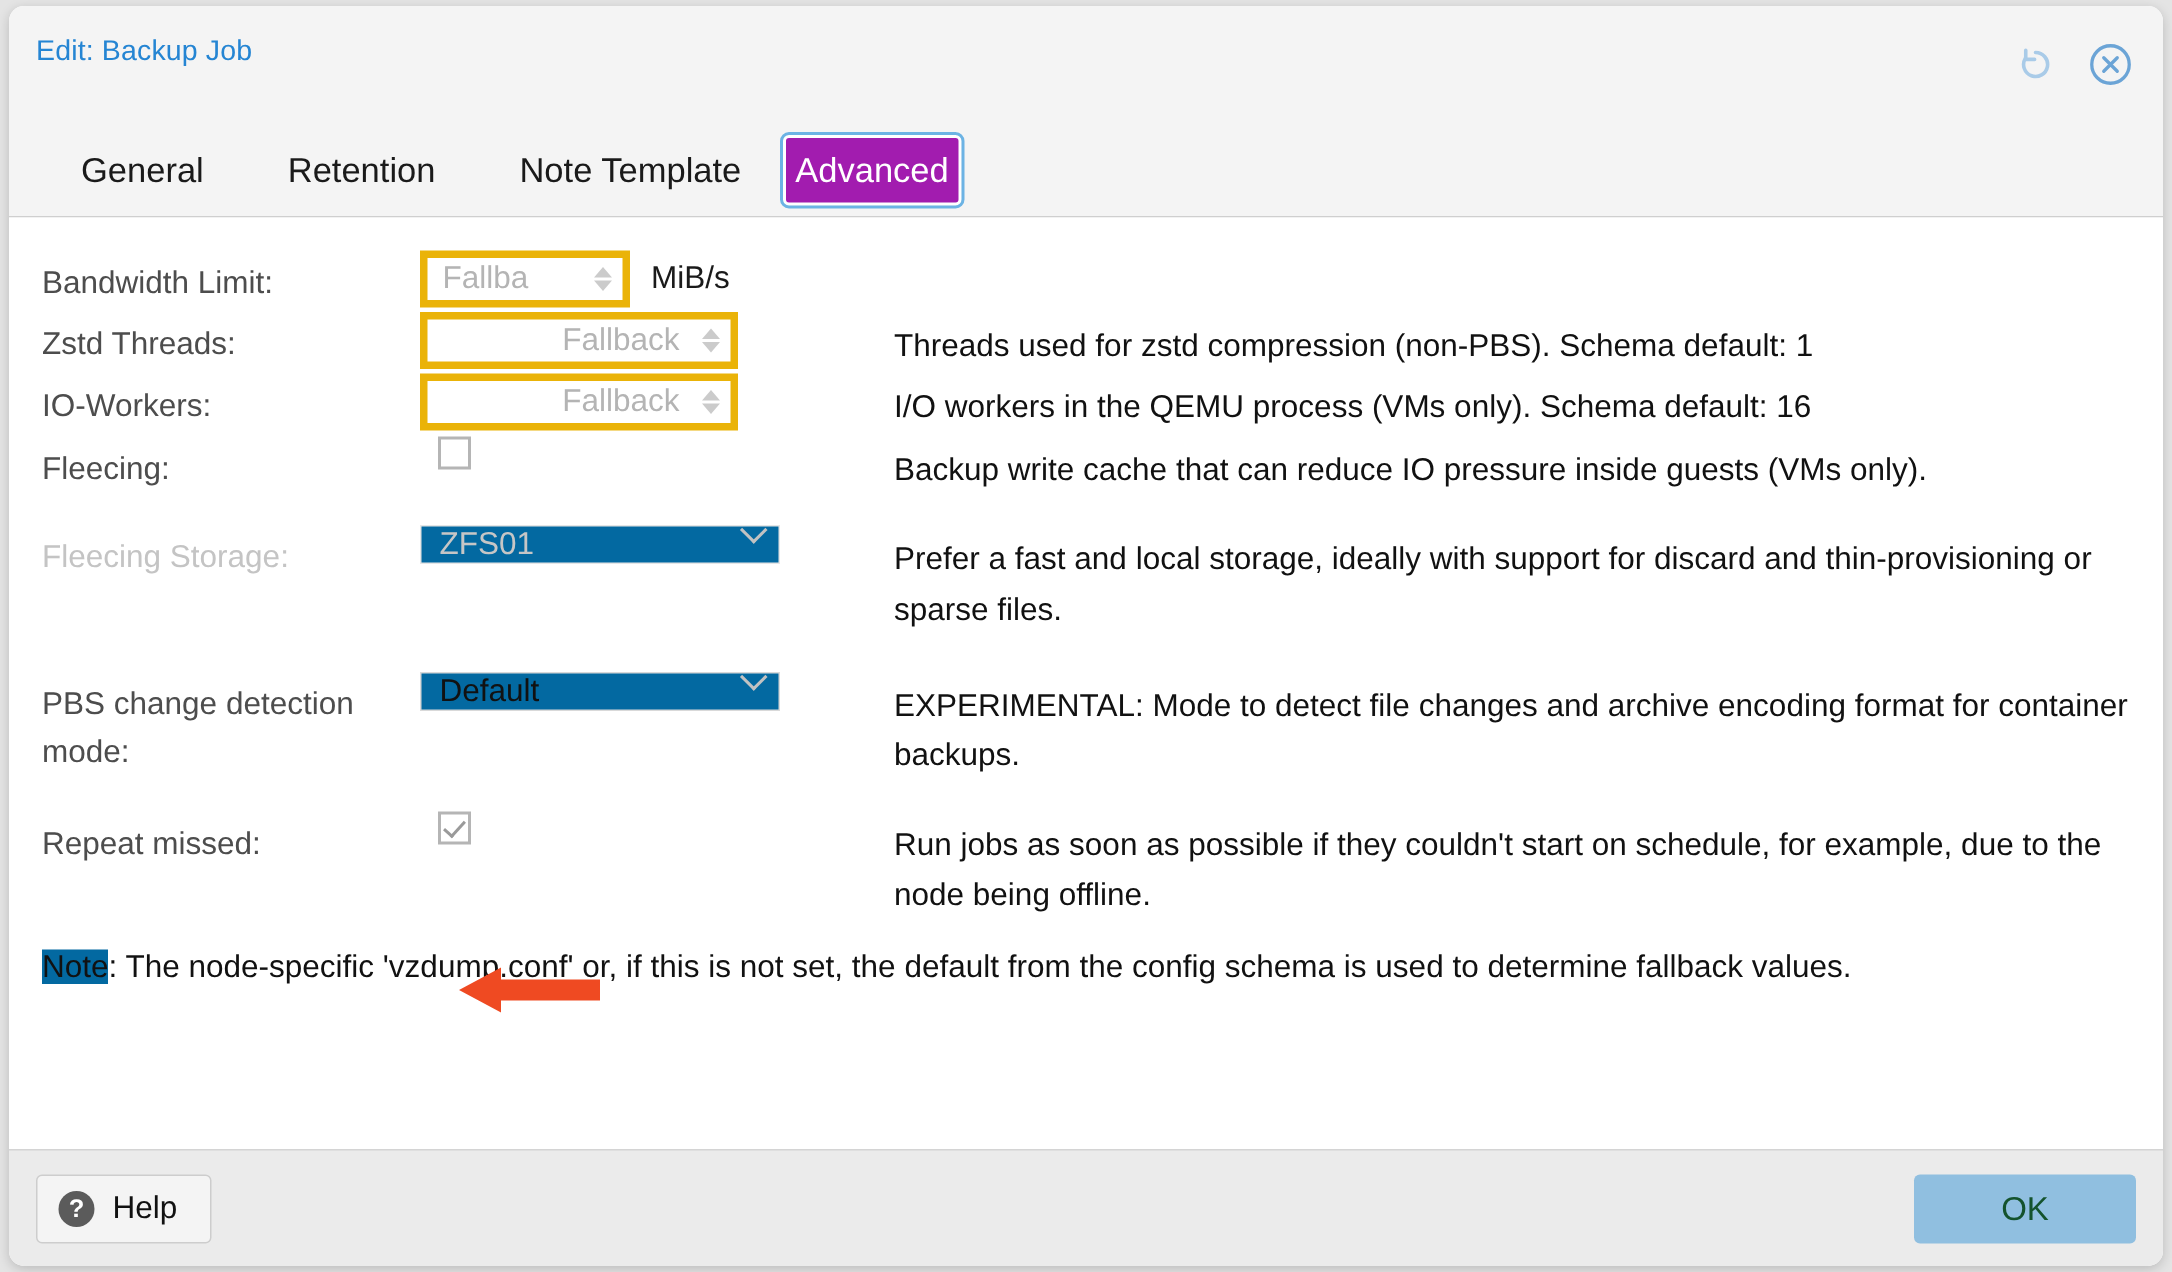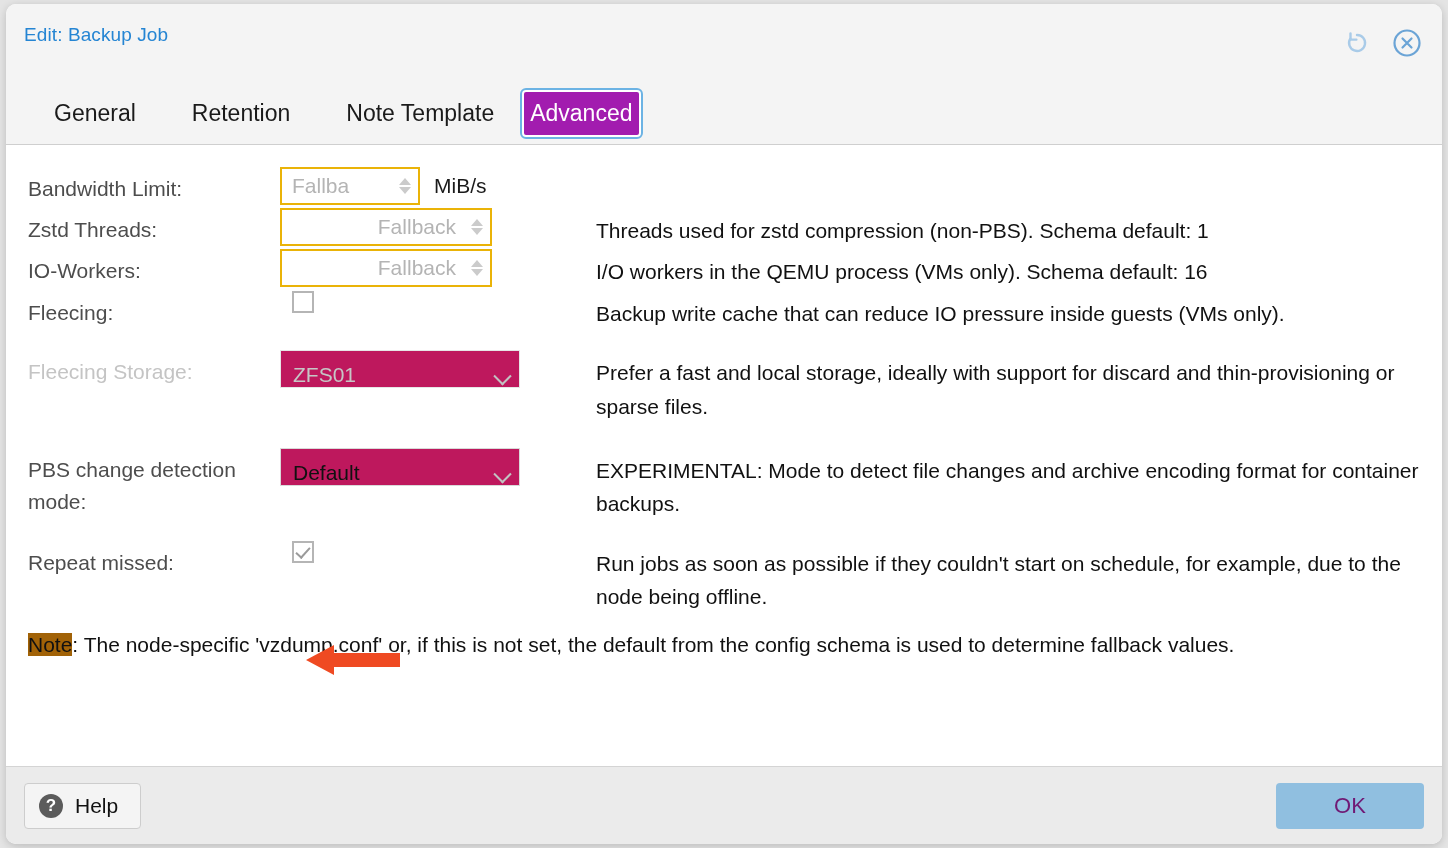--- a/index.html
+++ b/index.html
@@ -129,21 +129,21 @@
     flex: 1 1 auto;
     font-size: 21px;
     color: #111111;
     padding-top: 8px;
     line-height: 1.6;
     max-width: 900px;
   }
 
   
   .numfield {
-    border: 2px solid #eab308;
+    border: 5px solid #eab308;
     background: #ffffff;
     height: 38px;
     display: flex;
     align-items: center;
     box-sizing: border-box;
   }
   .numfield .val {
     flex: 1 1 auto;
     font-size: 21px;
     color: #b4b4b4;
@@ -196,25 +196,25 @@
     left: 5px; top: 1px;
     width: 6px; height: 12px;
     border: solid #9a9a9a;
     border-width: 0 2px 2px 0;
     transform: rotate(42deg);
   }
 
   
   .combo {
     width: 240px;
-    height: 38px;
+    height: 26px;
     border: 1px solid #d9d9d9;
-    background: #be185d;
-    display: flex;
-    align-items: flex-end;
+    background: #0369a1;
+    display: flex;
+    align-items: flex-start;
     box-sizing: border-box;
     cursor: pointer;
   }
   .combo .cval {
     flex: 1 1 auto;
     font-size: 21px;
     color: #111111;
     padding-left: 12px;
     white-space: nowrap;
     overflow: hidden;
@@ -246,21 +246,21 @@
   }
 
   .note {
     margin: 14px 22px 0 22px;
     font-size: 21px;
     color: #111111;
     line-height: 1.6;
     max-width: 1390px;
   }
   .note .hl {
-    background: #a16207;
+    background: #0369a1;
   }
 
   
   .footer {
     flex: 0 0 auto;
     height: 78px;
     background: #ebebeb;
     border-top: 1px solid #d4d4d4;
     display: flex;
     align-items: center;
@@ -288,21 +288,21 @@
     color: #ffffff;
     font-size: 17px;
     font-weight: bold;
     display: flex;
     align-items: center;
     justify-content: center;
     line-height: 1;
   }
   .ok-btn {
     background: #90bfe0;
-    color: #701a75;
+    color: #14532d;
     border: none;
     border-radius: 4px;
     width: 148px;
     height: 46px;
     font-size: 22px;
     font-family: "Liberation Sans", sans-serif;
     cursor: default;
   }
 </style>
 </head>

